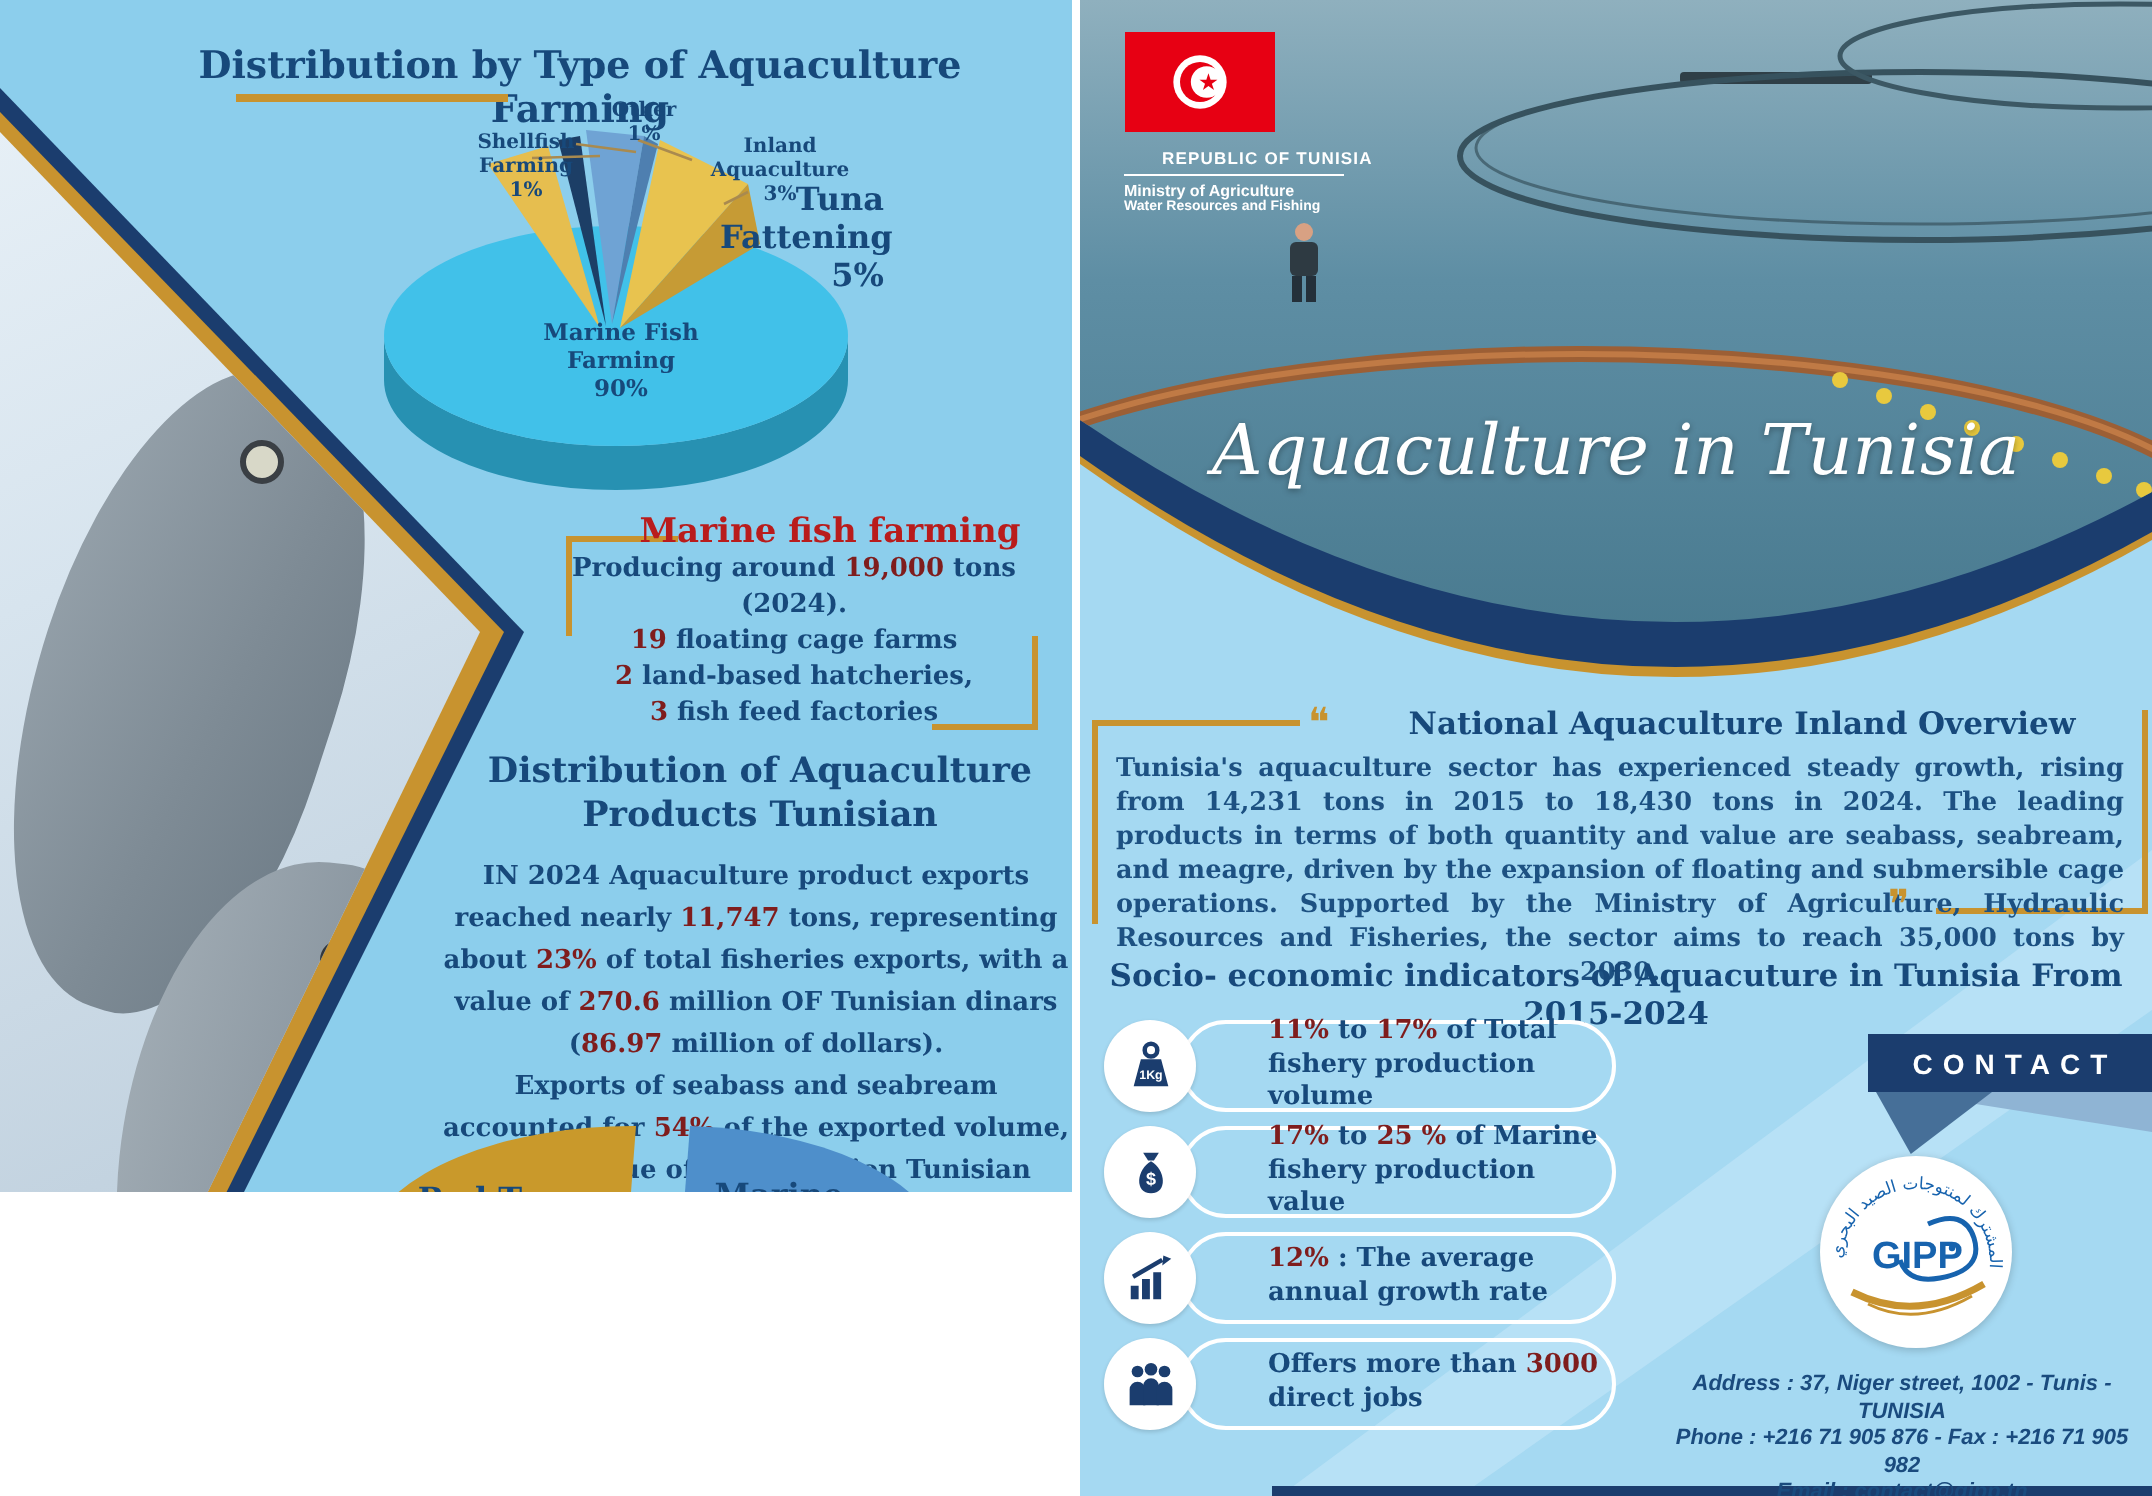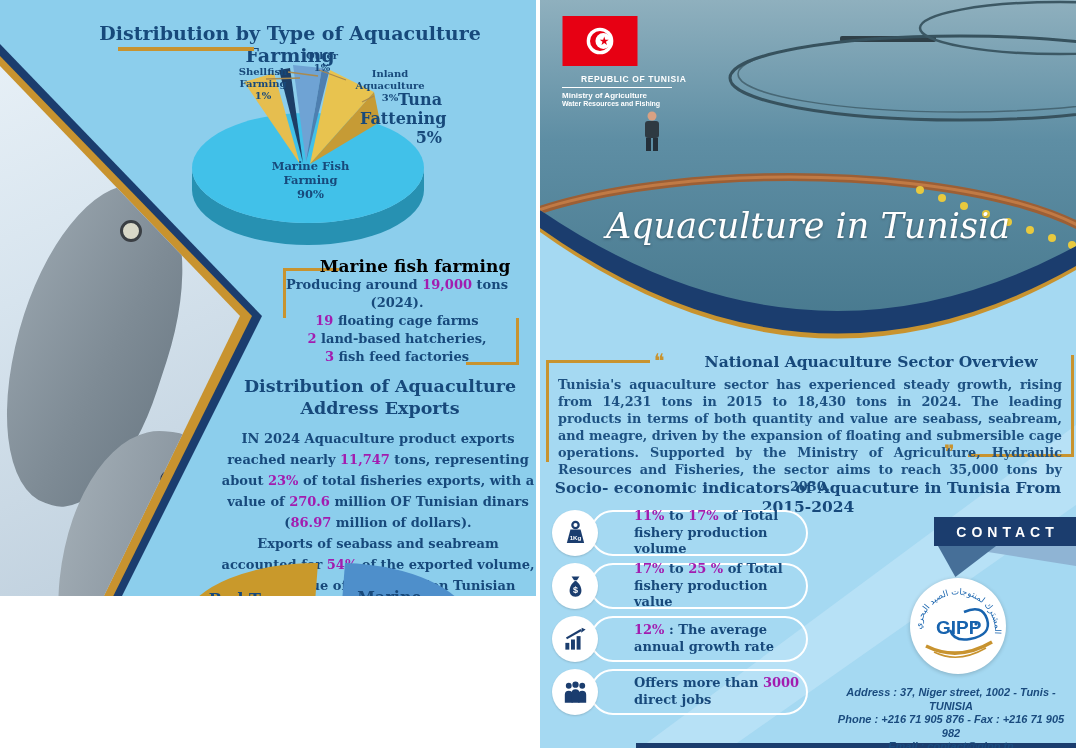--- a/index.html
+++ b/index.html
@@ -2,23 +2,23 @@
 <html><head>
 <meta charset="utf-8">
 <style>
   html,body{margin:0;padding:0;background:#ffffff;}
   .page{position:relative;width:1076px;height:748px;overflow:hidden;background:#ffffff;
         font-family:"DejaVu Serif",serif;}
   .abs{position:absolute;}
   
   .panel-left{position:absolute;left:0;top:0;width:536px;height:596px;background:#8CCEEC;overflow:hidden;}
   .panel-right{position:absolute;left:540px;top:0;width:536px;height:748px;background:#A5D9F2;overflow:hidden;}
-  .gold{color:#a21caf;}
+  .gold{color:#7f1d1d;}
   .title{font-size:19px;font-weight:bold;color:#17497B;text-align:center;}
-  .sec-head{font-size:17px;font-weight:bold;color:#000000;text-align:center;}
+  .sec-head{font-size:17px;font-weight:bold;color:#b91c1c;text-align:center;}
   .body-txt{font-size:13px;font-weight:bold;color:#17497B;text-align:center;line-height:18px;}
   .pie-lbl{font-weight:bold;color:#17497B;text-align:center;line-height:1.2;}
   
   .brk{position:absolute;background:#C8932F;}
   
   .pill{position:absolute;left:50px;width:218px;height:46px;border:2px solid #fff;border-radius:24px;
         display:flex;align-items:center;padding-left:42px;box-sizing:border-box;}
   .pill-txt{font-size:13px;font-weight:bold;color:#17497B;line-height:1.3;}
   .ind-circle{position:absolute;left:12px;width:46px;height:46px;border-radius:50%;background:#fff;
         display:flex;align-items:center;justify-content:center;box-shadow:0 1px 2px rgba(0,0,0,.15);}
@@ -96,21 +96,21 @@
     <div class="abs sec-head" style="left:290px;top:256px;width:250px;">Marine fish farming</div>
     <div class="abs body-txt" style="left:262px;top:276px;width:270px;">
       <div><span>Producing around </span><span class="gold">19,000</span><span> tons (2024).</span></div>
       <div><span class="gold">19</span><span> floating cage farms</span></div>
       <div><span class="gold">2</span><span> land-based hatcheries,</span></div>
       <div><span class="gold">3</span><span> fish feed factories</span></div>
     </div>
 
     <div class="abs" style="left:225px;top:375px;width:310px;text-align:center;font-size:17.5px;font-weight:bold;color:#17497B;line-height:22px;">
       <div>Distribution of  Aquaculture</div>
-      <div>Address Exports</div>
+      <div>Products Tunisian</div>
     </div>
     <div class="abs body-txt" style="left:220px;top:428px;width:316px;line-height:21px;">
       <div><span>IN 2024 Aquaculture product exports reached  nearly </span><span class="gold">11,747</span><span> tons, representing about </span><span class="gold">23%</span><span> of total fisheries exports, with a value of </span><span class="gold">270.6</span><span> million  OF Tunisian dinars (</span><span class="gold">86.97</span><span> million of dollars).</span></div>
       <div><span>Exports of seabass and seabream accounted for </span><span class="gold">54%</span><span> of the exported volume, with a value of </span><span class="gold">125.8</span><span> million Tunisian dinars( </span><span class="gold">40.43</span><span> million of dollars).</span></div>
     </div>
 
     <svg class="abs" style="left:165px;top:550px;" width="310" height="175" viewBox="0 0 310 175">
       <path d="M 111 142 Q 38 128 14 80 L 14 100 Q 42 150 111 162 Z" fill="#A37B1F"></path>
       <path d="M 153 13 A 135 66 0 0 0 111 142 L 148 79 Z" fill="#C9992B"></path>
       <path d="M 212 142 Q 285 128 310 80 L 310 100 Q 282 150 212 162 Z" fill="#1C5C80"></path>
@@ -195,41 +195,41 @@
 
     <div class="abs" style="left:0;top:206px;width:536px;text-align:center;color:#fff;font-size:35px;font-style:italic;
                 font-family:'DejaVu Serif',serif;text-shadow:0 1px 3px rgba(0,0,0,.35);">Aquaculture in Tunisia</div>
 
     <div class="abs" style="left:6px;top:350px;width:528px;height:118px;">
       <div class="brk" style="left:0;top:10px;width:104px;height:3px;"></div>
       <div class="brk" style="left:0;top:10px;width:3px;height:102px;"></div>
       <div class="brk" style="right:0;top:5px;width:3px;height:102px;"></div>
       <div class="brk" style="right:0;top:104px;width:106px;height:3px;"></div>
       <div class="abs quote" style="left:108px;top:1px;">❝</div>
-      <div class="abs" style="left:130px;top:2px;width:390px;text-align:center;font-size:15.5px;font-weight:bold;color:#17497B;">National Aquaculture Sector Overview</div>
+      <div class="abs" style="left:130px;top:2px;width:390px;text-align:center;font-size:15.5px;font-weight:bold;color:#17497B;">National Aquaculture Inland Overview</div>
       <div class="abs" style="left:12px;top:26px;width:504px;font-size:12.8px;font-weight:bold;color:#1D5182;
                   line-height:17px;text-align:justify;text-align-last:center;">Tunisia's aquaculture sector has experienced steady growth, rising from 14,231 tons in 2015 to 18,430 tons in 2024. The leading products in terms of both quantity and value are seabass, seabream, and meagre, driven by the expansion of floating and submersible cage operations. Supported by the Ministry of Agriculture, Hydraulic Resources and Fisheries, the sector aims to reach 35,000 tons by 2030.</div>
       <div class="abs quote" style="left:398px;top:92px;">❞</div>
     </div>
 
     <div class="abs" style="left:0;top:478px;width:536px;text-align:center;font-size:15.5px;font-weight:bold;color:#17497B;">Socio- economic indicators of Aquacuture in Tunisia From 2015-2024</div>
 
     <div class="pill" style="top:510px;">
       <div class="pill-txt"><span class="gold">11%</span><span> to </span><span class="gold">17%</span><span> of Total fishery production volume</span></div>
     </div>
     <div class="ind-circle" style="top:510px;">
       <svg width="27" height="27" viewBox="0 0 24 24">
         <circle cx="12" cy="4.5" r="2.8" fill="none" stroke="#1B3D6E" stroke-width="2"></circle>
         <path d="M7.5 8.5 h9 l3.2 12 H4.3 Z" fill="#1B3D6E"></path>
         <text x="12" y="17.5" font-size="5.5" fill="#fff" text-anchor="middle" font-family="Liberation Sans,sans-serif" font-weight="bold">1Kg</text>
       </svg>
     </div>
 
     <div class="pill" style="top:563px;">
-      <div class="pill-txt"><span class="gold">17%</span><span> to </span><span class="gold">25 %</span><span> of Total fishery production value</span></div>
+      <div class="pill-txt"><span class="gold">17%</span><span> to </span><span class="gold">25 %</span><span> of Marine fishery production value</span></div>
     </div>
     <div class="ind-circle" style="top:563px;">
       <svg width="27" height="27" viewBox="0 0 24 24">
         <path d="M8.5 3 h7 l-2.2 3.4 h-2.6 Z" fill="#1B3D6E"></path>
         <path d="M12 6.8 C 5.5 10.5 4.5 21 12 21 C 19.5 21 18.5 10.5 12 6.8 Z" fill="#1B3D6E"></path>
         <text x="12" y="17.5" font-size="8" fill="#fff" text-anchor="middle" font-family="Liberation Sans,sans-serif" font-weight="bold">$</text>
       </svg>
     </div>
 
     <div class="pill" style="top:616px;">

